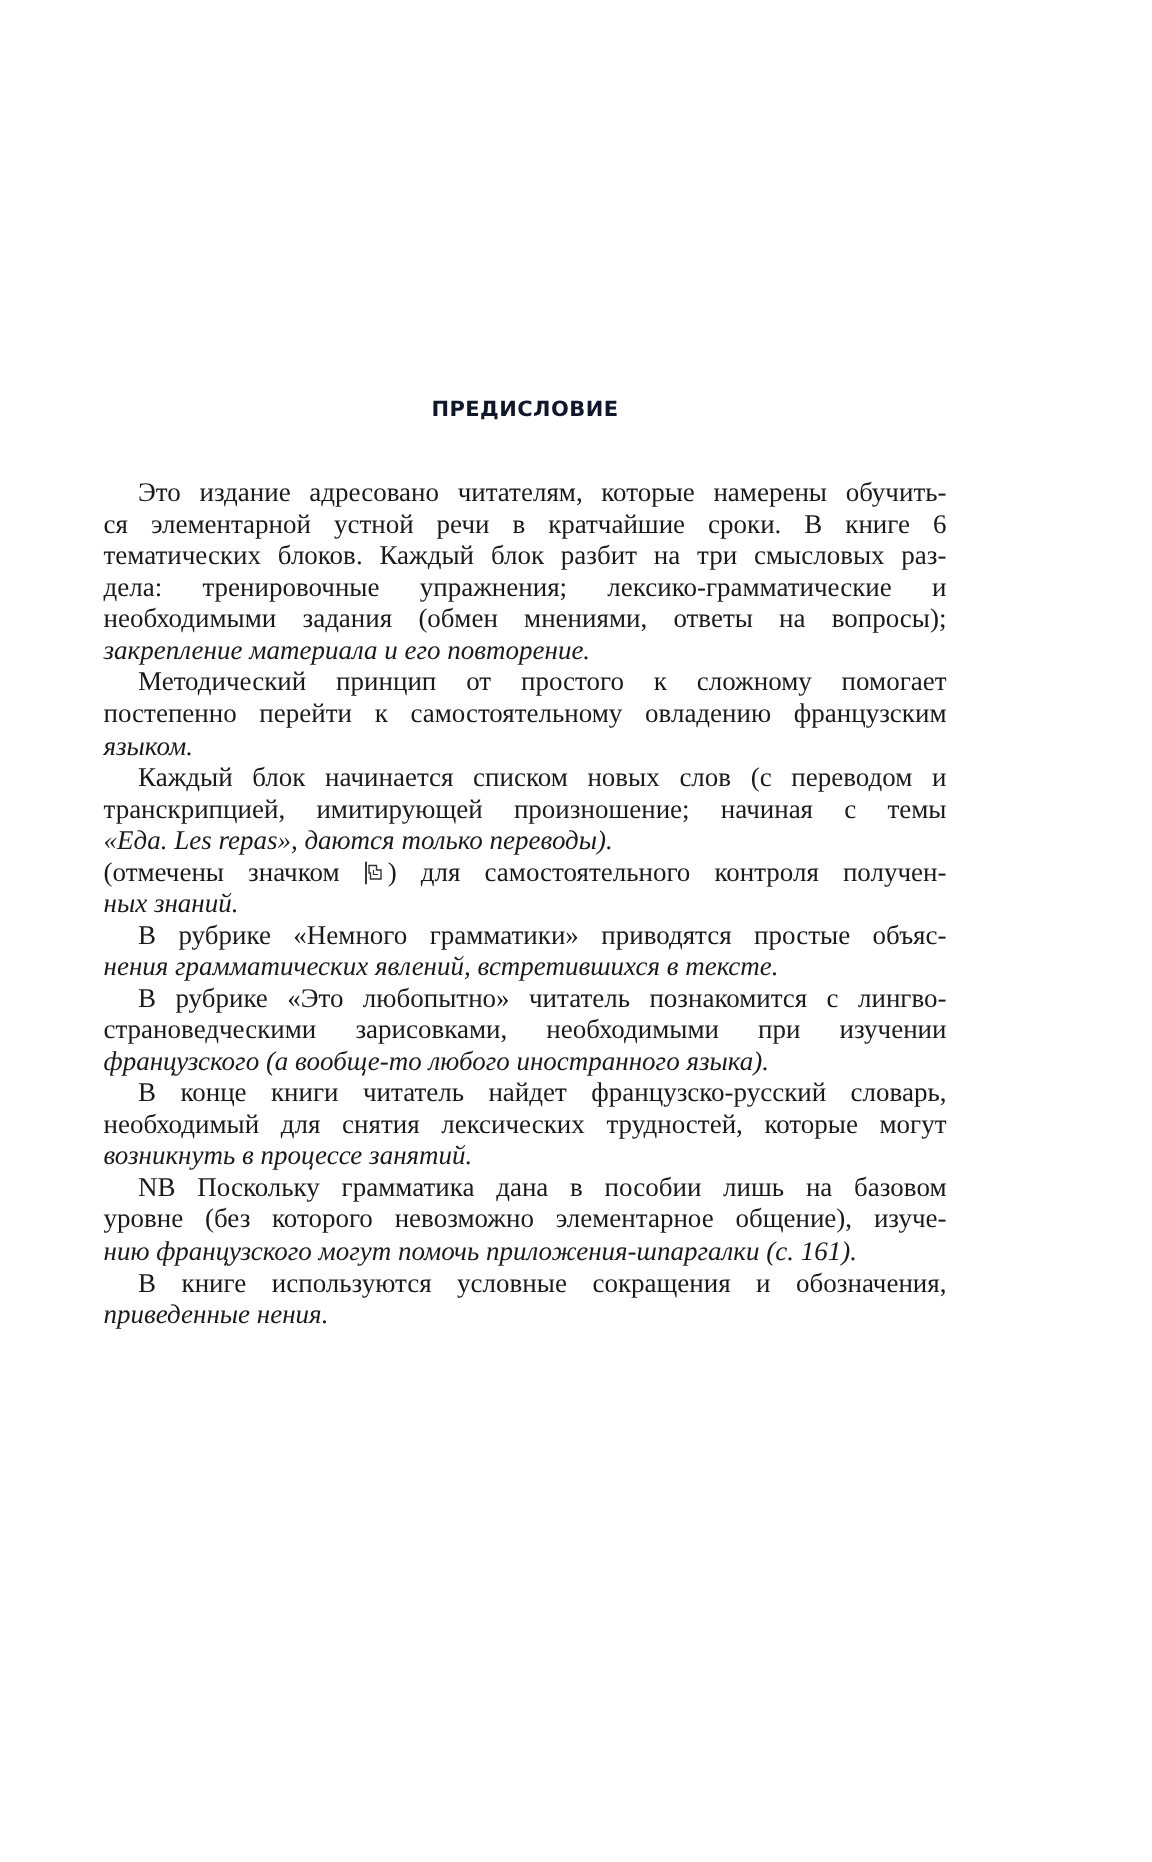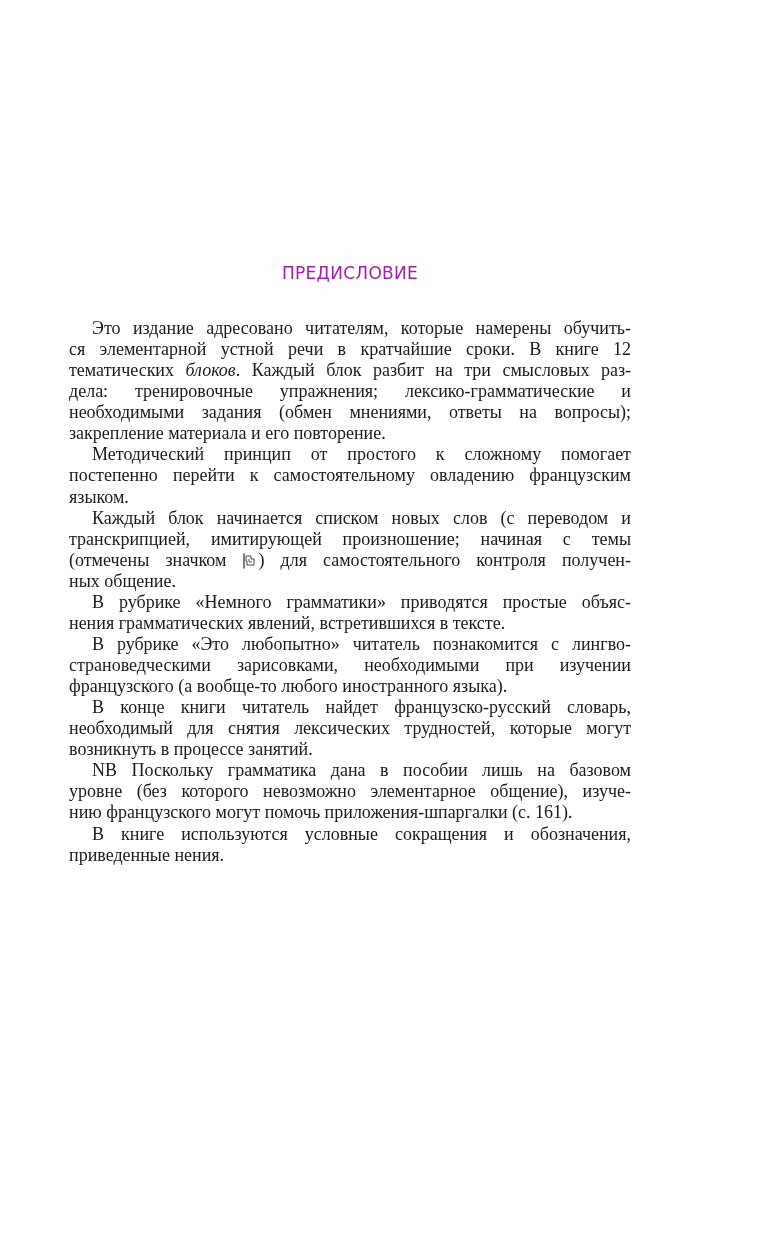--- a/index.html
+++ b/index.html
@@ -21,24 +21,24 @@
     height: 1241px;
     background: #ffffff;
   }
   .title {
     position: absolute;
     left: 0;
     width: 700px;
     top: 262px;
     text-align: center;
     font-family: "DejaVu Sans", sans-serif;
-    font-weight: normal;
-    font-size: 17px;
+    font-weight: bold;
+    font-size: 14px;
     letter-spacing: 0.3px;
-    color: #a21caf;
+    color: #0f172a;
     line-height: 22px;
   }
   .body-text {
     position: absolute;
     left: 69px;
     top: 318px;
     width: 562px;
     font-family: "Liberation Serif", serif;
     font-size: 18px;
     color: #1a1a1a;
@@ -47,26 +47,26 @@
     display: block;
     height: 21.07px;
     line-height: 21.07px;
     white-space: nowrap;
     text-align: justify;
     text-align-last: justify;
   }
   .line.last {
     text-align: right;
     text-align-last: left;
+    font-style: italic;
   }
   .line.indent {
     padding-left: 23px;
   }
   .line span.it {
-    font-style: italic;
   }
   .answer-icon {
     display: inline-block;
     width: 14px;
     height: 16px;
     vertical-align: -3px;
     margin: 0 1px;
   }
   .answer-icon svg {
     display: block;
@@ -75,45 +75,46 @@
 </head>
 <body>
 
 <div class="page">
   <div class="title">ПРЕДИСЛОВИЕ</div>
 
   <div class="body-text">
 
     <div>
       <span class="line indent">Это издание адресовано читателям, которые намерены обучить-</span>
-      <span class="line">ся элементарной устной речи в кратчайшие сроки. В книге 12</span>
+      <span class="line">ся элементарной устной речи в кратчайшие сроки. В книге 6</span>
       <span class="line"><span>тематических </span><span class="it">блоков</span><span>. Каждый блок разбит на три смысловых раз-</span></span>
       <span class="line">дела: тренировочные упражнения; лексико-грамматические и</span>
       <span class="line">необходимыми задания (обмен мнениями, ответы на вопросы);</span>
       <span class="line last">закрепление материала и его повторение.</span>
     </div>
 
     <div>
       <span class="line indent">Методический принцип от простого к сложному помогает</span>
       <span class="line">постепенно перейти к самостоятельному овладению французским</span>
       <span class="line last">языком.</span>
     </div>
 
     <div>
       <span class="line indent">Каждый блок начинается списком новых слов (с переводом и</span>
       <span class="line">транскрипцией, имитирующей произношение; начиная с темы</span>
+      <span class="line last">«Еда. Les repas», даются только переводы).</span>
     </div>
 
     <div>
       <span class="line"><span>(отмечены значком </span><span class="answer-icon"><svg width="14" height="16" viewBox="0 0 14 16">
               <line x1="1" y1="0.5" x2="1" y2="15.5" stroke="#222" stroke-width="1.2"></line>
               <path d="M3 3 L8 3 L8 6 L11 6 L11 12 L4 12 L4 8 L3 8 Z" fill="none" stroke="#333" stroke-width="0.9"></path>
               <path d="M6 6 L6 9 L9 9" fill="none" stroke="#333" stroke-width="0.8"></path>
             </svg></span><span>) для самостоятельного контроля получен-</span></span>
-      <span class="line last">ных общение.</span>
+      <span class="line last">ных знаний.</span>
     </div>
 
     <div>
       <span class="line indent">В рубрике «Немного грамматики» приводятся простые объяс-</span>
       <span class="line last">нения грамматических явлений, встретившихся в тексте.</span>
     </div>
 
     <div>
       <span class="line indent">В рубрике «Это любопытно» читатель познакомится с лингво-</span>
       <span class="line">страноведческими зарисовками, необходимыми при изучении</span>

